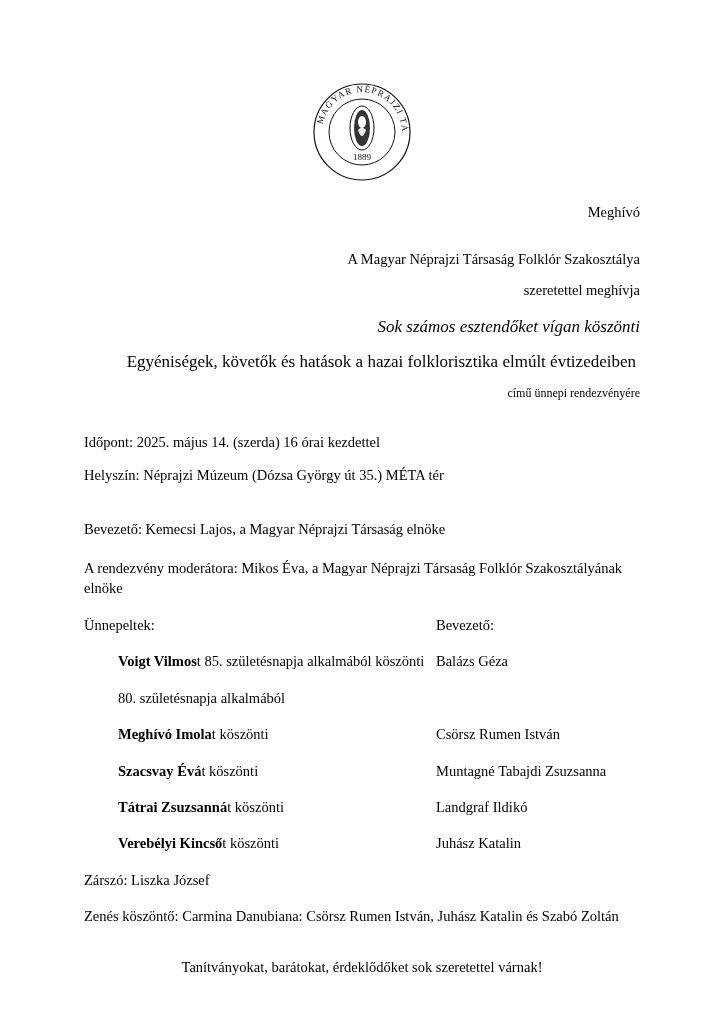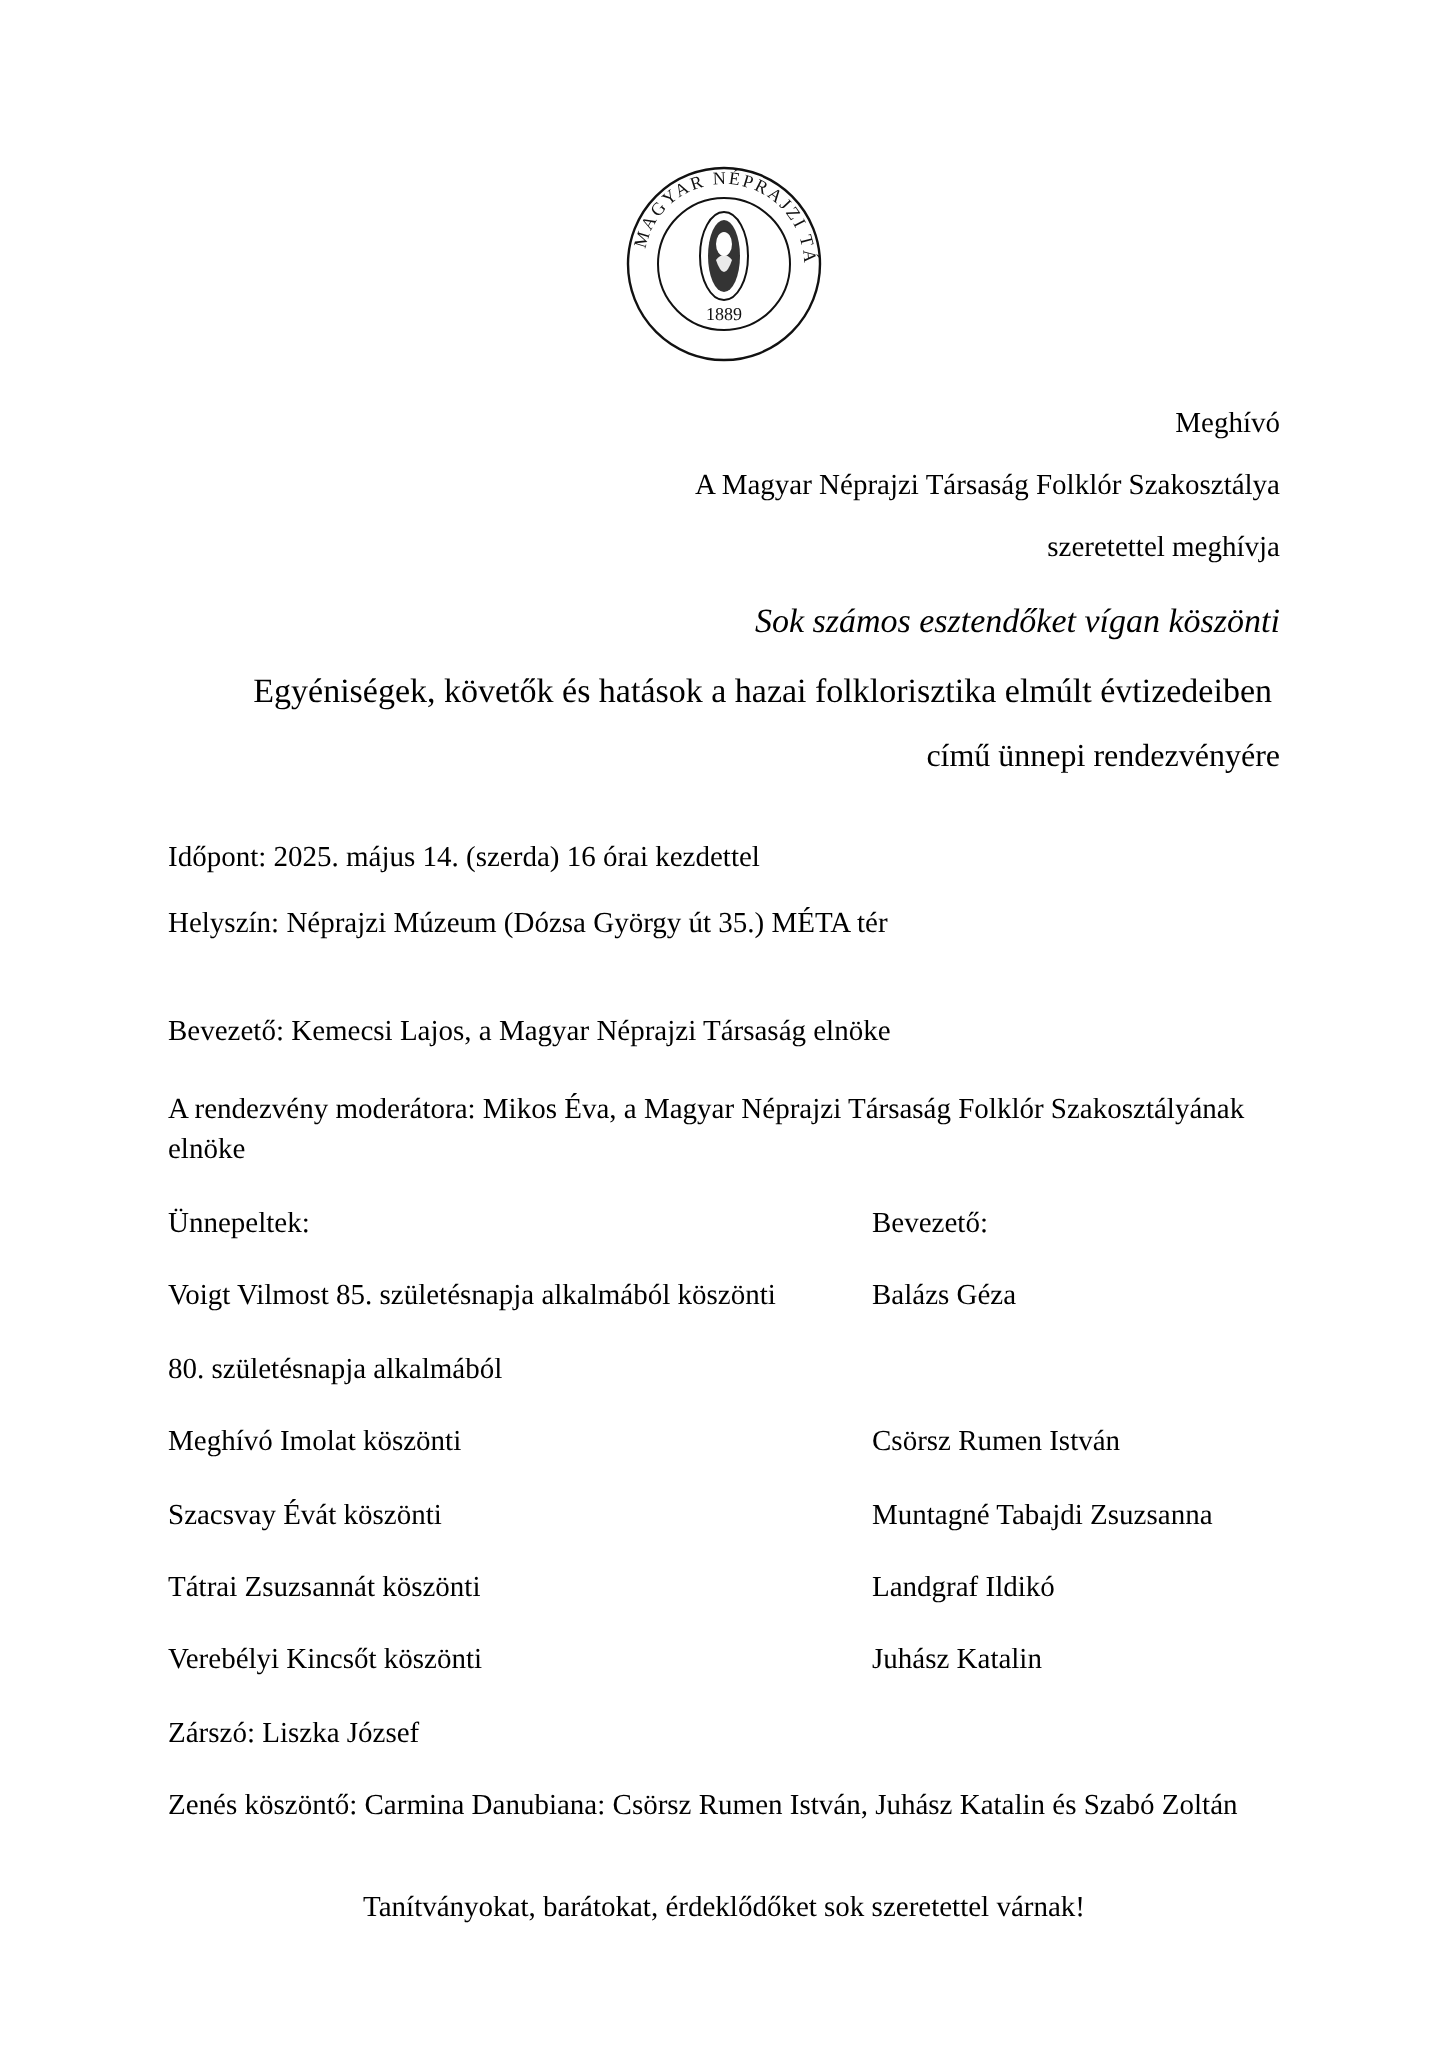--- a/index.html
+++ b/index.html
@@ -37,39 +37,39 @@
   .logo svg { display: block; }
 
   
   .center { text-align: right; }
   .line-meghivo {
     font-size: 14.5px;
     margin-top: 18px;
   }
   .line-society {
     font-size: 14.5px;
-    margin-top: 14px;
+    margin-top: 30px;
   }
   .line-invites {
     font-size: 14.5px;
     margin-top: 14px;
   }
   .title-italic {
     font-size: 17px;
     font-style: italic;
     margin-top: 18px;
   }
   .subtitle {
     font-size: 17px;
     margin-top: 14px;
     line-height: 1.35;
     padding: 0 4px;
   }
   .line-event {
-    font-size: 16px;
+    font-size: 12px;
     margin-top: 12px;
   }
 
   
   .info-block {
     margin-top: 34px;
     font-size: 14.5px;
     line-height: 1.0;
   }
   .info-row { margin-bottom: 19px; }
@@ -87,21 +87,21 @@
     width: 100%;
     border-collapse: collapse;
   }
   .table td {
     padding: 0 0 19px 0;
     vertical-align: top;
     line-height: 1.2;
   }
   .col-left { width: 352px; }
   .col-right { width: auto; }
-  b { font-weight: normal; }
+  b { font-weight: bold; margin-left: 34px; }
 
   .tail-row {
     font-size: 14.5px;
     margin-bottom: 19px;
   }
 
   .closing {
     text-align: center;
     font-size: 14.5px;
     margin-top: 34px;

